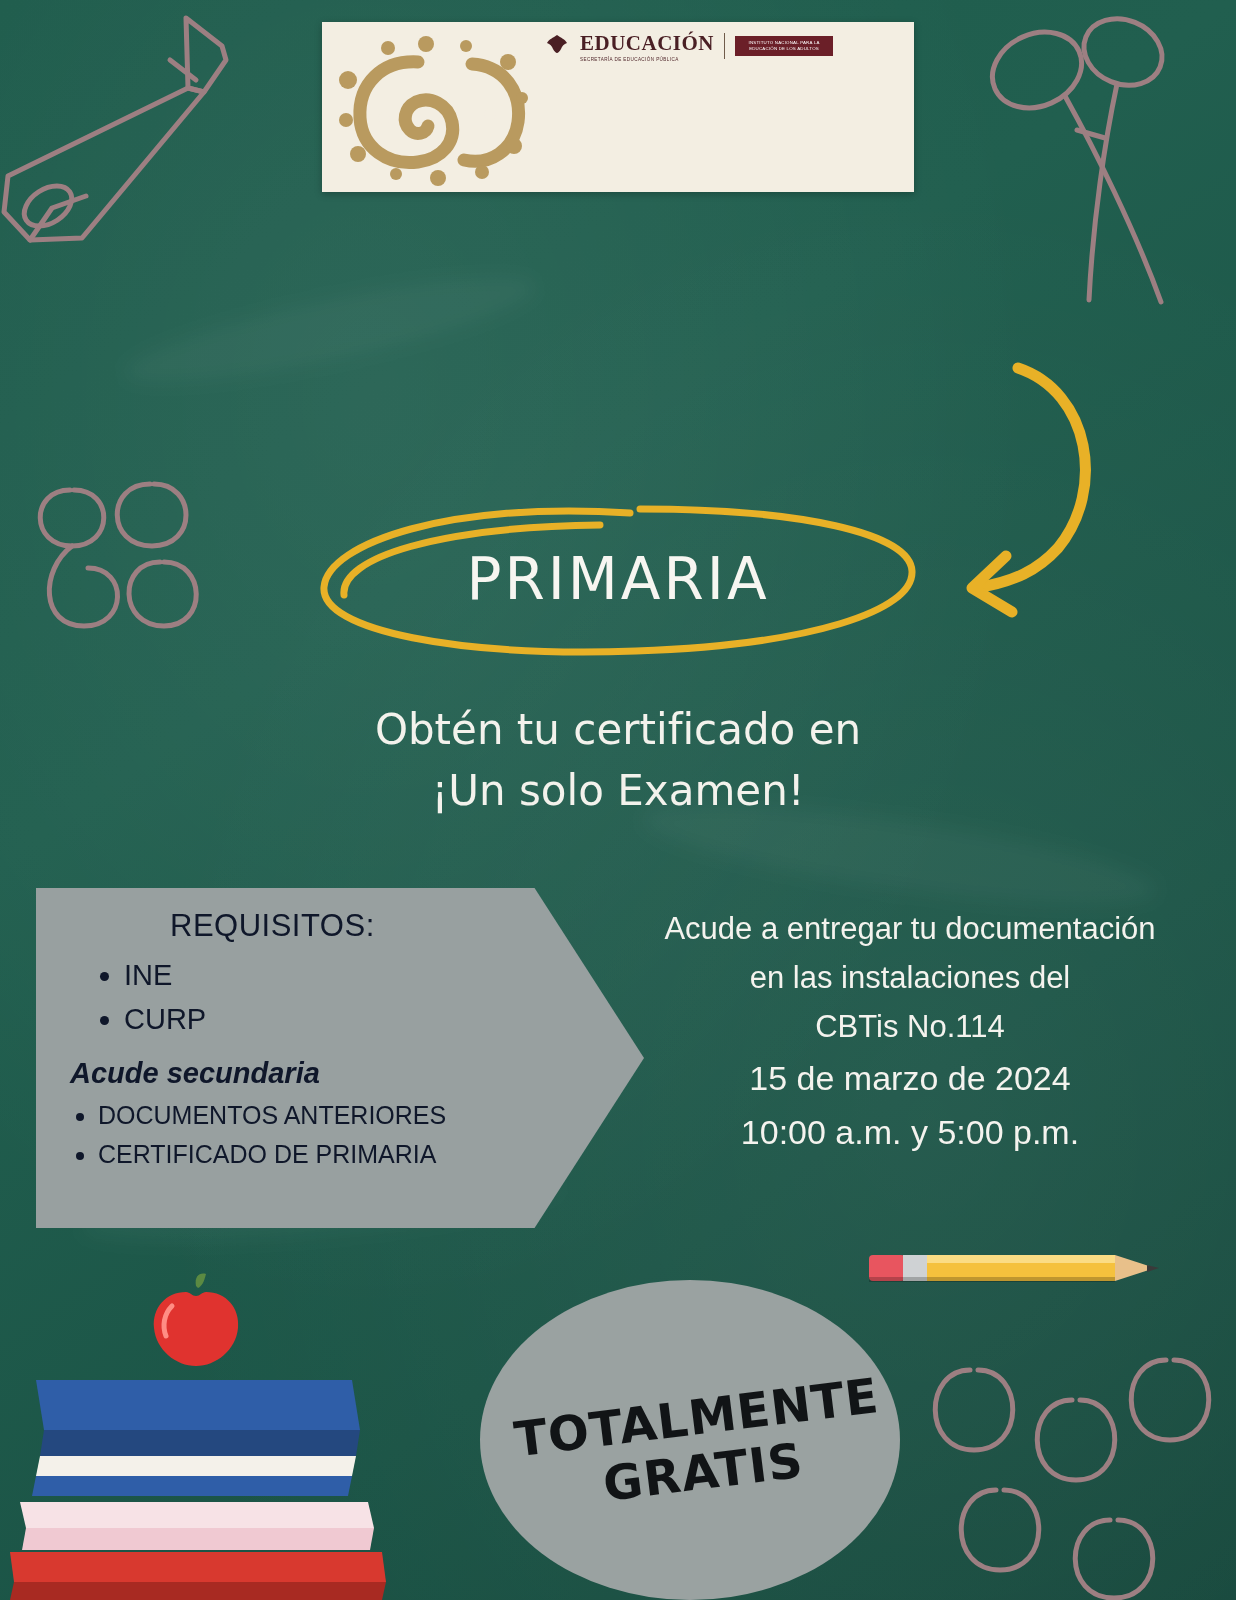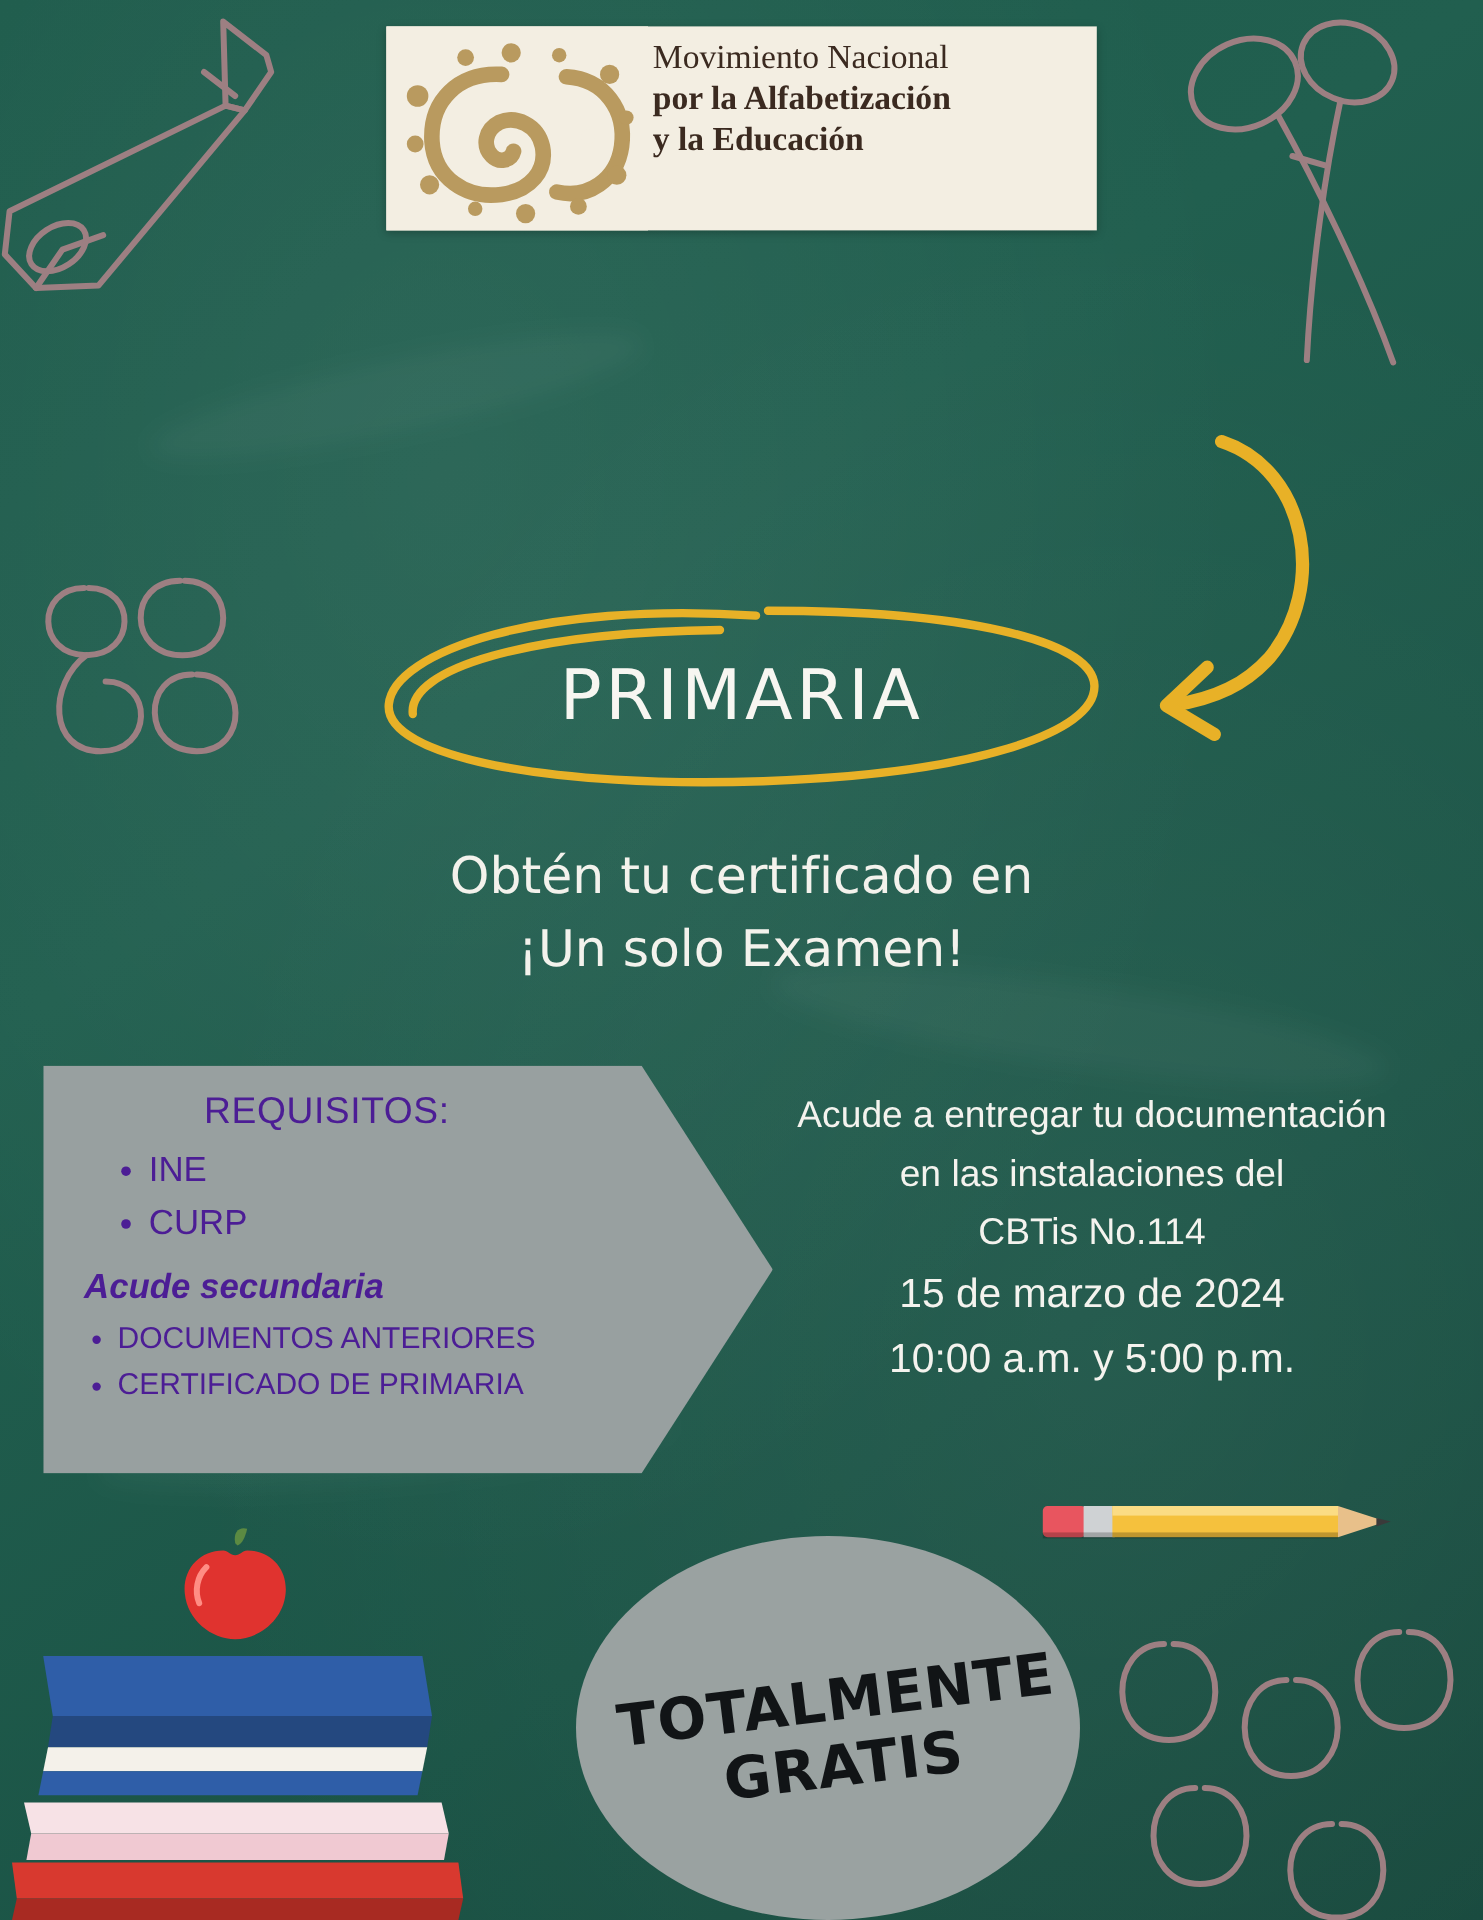--- a/index.html
+++ b/index.html
@@ -152,21 +152,21 @@
   }
 
   
   #requisitos {
     position: absolute;
     left: 36px;
     top: 888px;
     width: 608px;
     height: 340px;
     background: #98a0a0;
-    color: #4c1d95;
+    color: #0f172a;
     clip-path: polygon(0 0, 82% 0, 100% 50%, 82% 100%, 0 100%);
     padding: 14px 20px 14px 26px;
     box-sizing: border-box;
   }
   #requisitos h2 {
     margin: 6px 0 10px 108px;
     font-size: 31px;
     font-weight: normal;
     font-family: "Liberation Sans", sans-serif;
     letter-spacing: .5px;
@@ -353,24 +353,32 @@
             <circle cx="192" cy="124" r="8"></circle>
           <circle cx="160" cy="150" r="7"></circle>
             <circle cx="116" cy="156" r="8"></circle>
             <circle cx="74" cy="152" r="6"></circle>
           <circle cx="62" cy="96" r="6" fill="#f3eee2"></circle>
           <circle cx="168" cy="92" r="6" fill="#f3eee2"></circle>
         </g>
       </svg>
     </div>
     <div id="banner-text">
-      <div class="banner-headline">
-        <div class="bh1">Movimiento Nacional</div>
-        <div class="bh2">por la Alfabetización</div>
-        <div class="bh3">y la Educación</div>
+      <div class="banner-top">
+        <div>
+          <svg width="26" height="22" viewBox="0 0 26 22">
+            <path d="M13 2 C9 5 5 6 3 10 C6 11 8 13 9 16 C10 18 12 20 13 20 C14 20 16 18 17 16 C18 13 20 11 23 10 C21 6 17 5 13 2 Z" fill="#4a1f24"></path>
+          </svg>
+        </div>
+        <div>
+          <div class="edu-word">EDUCACIÓN</div>
+          <span class="edu-sub">SECRETARÍA DE EDUCACIÓN PÚBLICA</span>
+        </div>
+        <div class="banner-divider"></div>
+        <div class="inea-box">INSTITUTO NACIONAL PARA LA EDUCACIÓN DE LOS ADULTOS</div>
       </div>
     </div>
   </div>
 
 
   <div id="abierta">PRIMARIA</div>
 
   <div id="subtitle">
     <div>Obtén tu certificado en</div>
     <div>¡Un solo Examen!</div>

